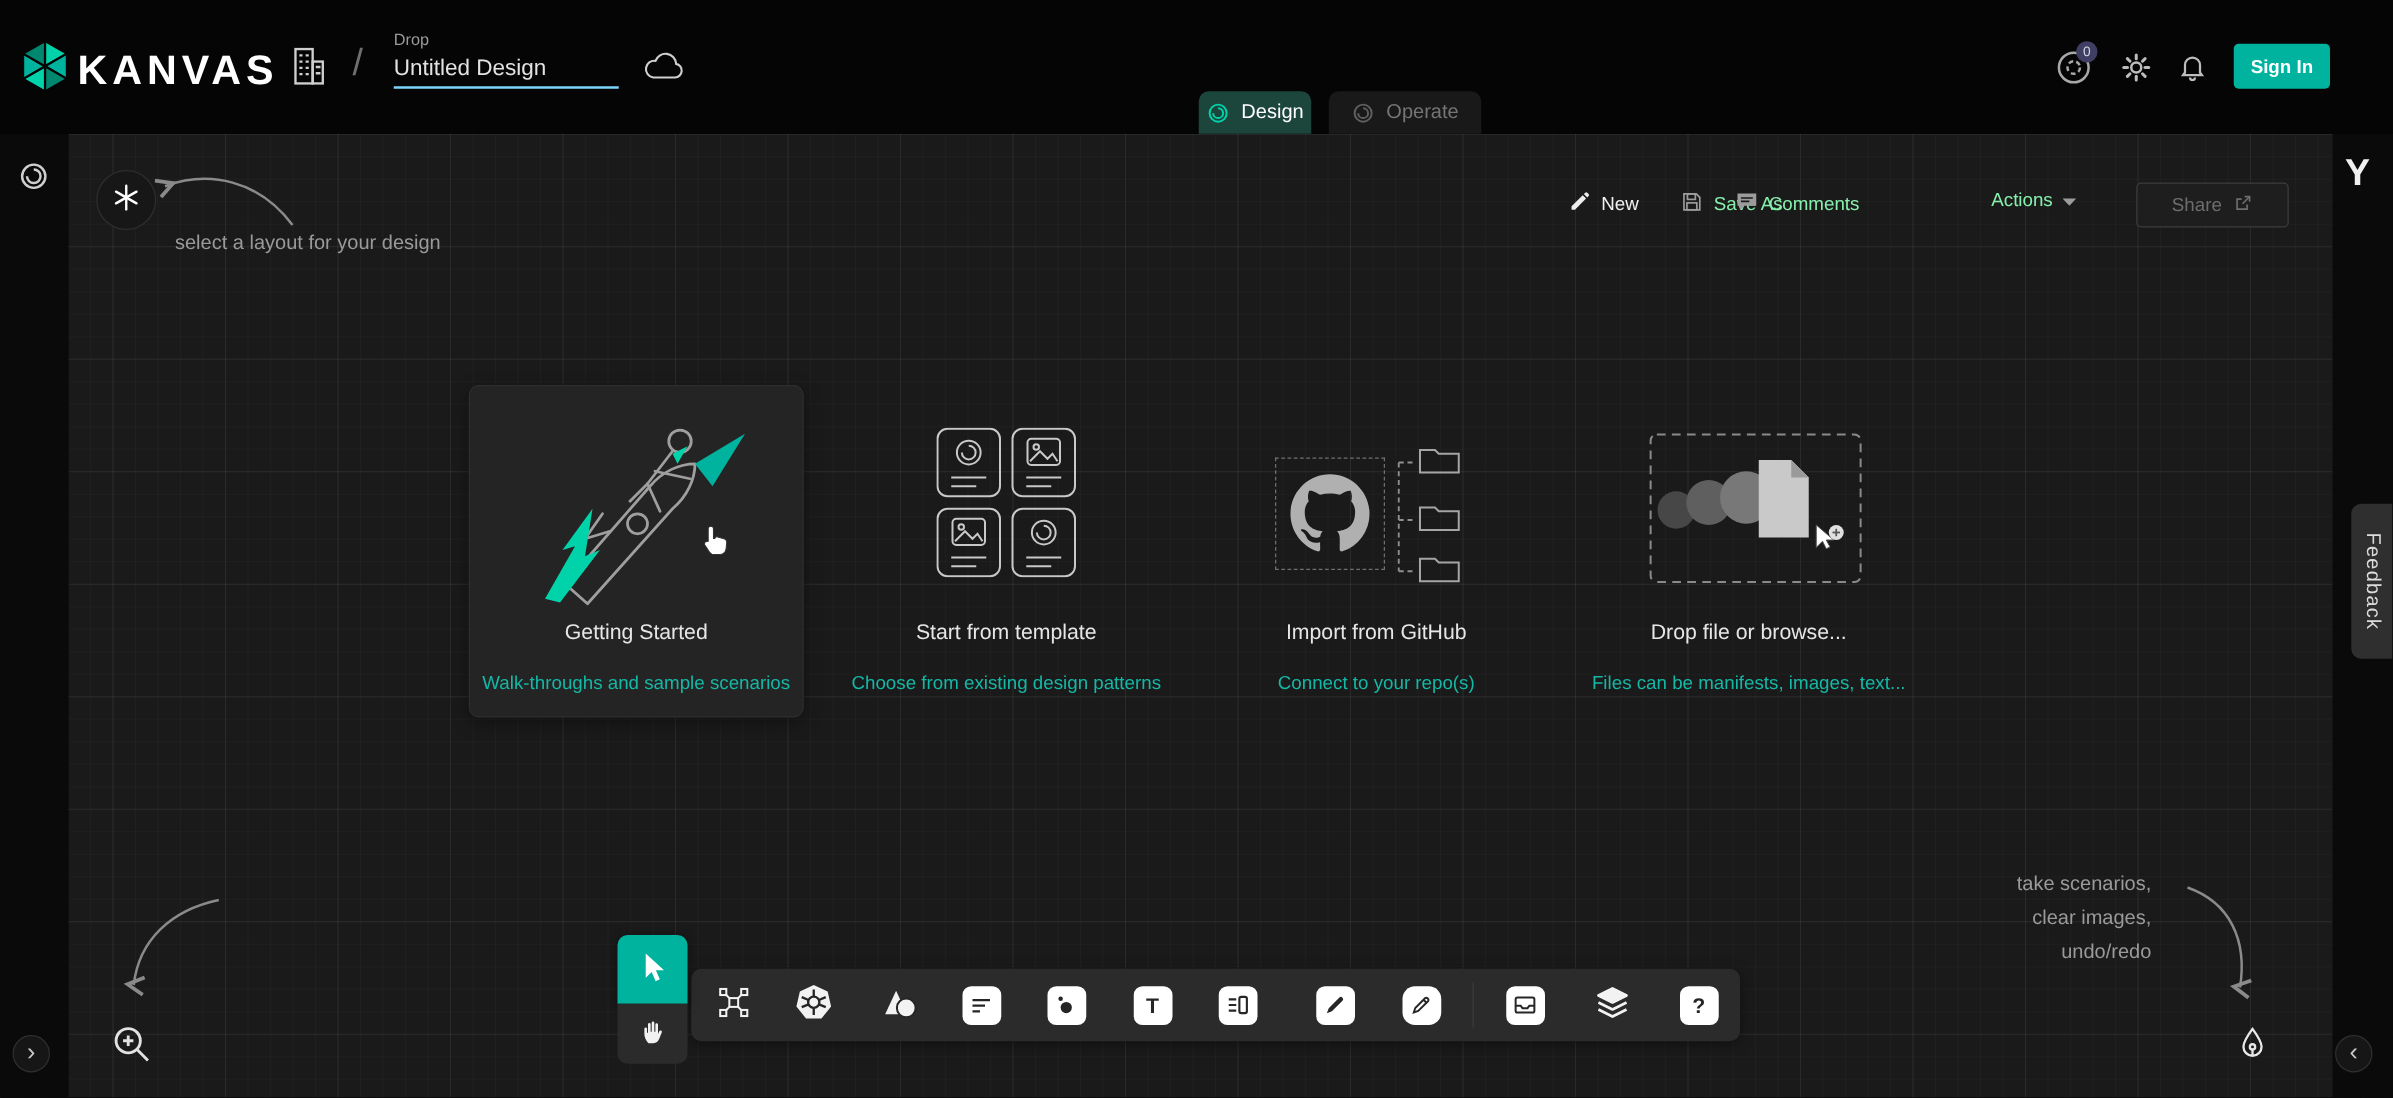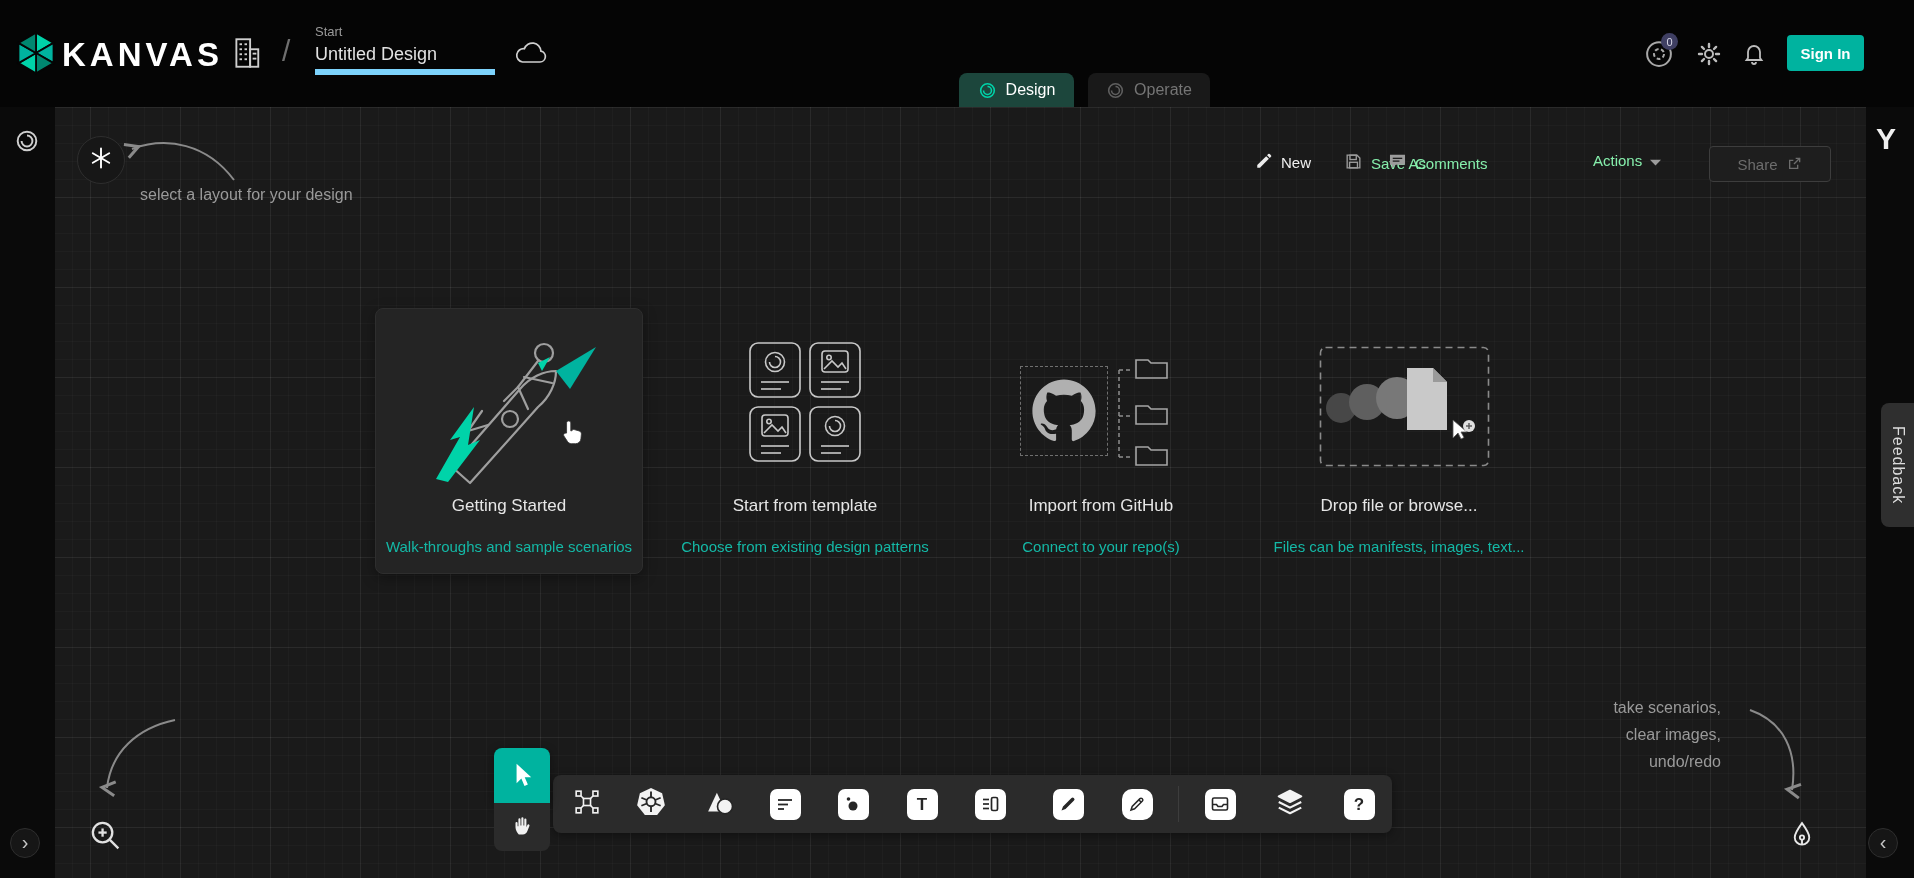--- a/index.html
+++ b/index.html
@@ -7,26 +7,26 @@
 #app{position:relative;width:1914px;height:878px}
 
 
 .header{position:absolute;top:0;left:0;right:0;height:107px;background:#050505;z-index:30}
 .logo{position:absolute;left:14px;top:31px;display:flex;align-items:center;gap:4px;cursor:pointer}
 .logo-text{font-size:33px;font-weight:bold;color:#fff;letter-spacing:4px}
 .org-icon{position:absolute;left:232px;top:36px;cursor:pointer}
 .bc-sep{position:absolute;left:282px;top:34px;font-size:30px;color:#6f6f6f;font-weight:300}
 .name-wrap{position:absolute;left:315px;top:24px}
 .name-label{font-size:13px;color:#9a9a9a;display:block}
-.name-input{background:transparent;border:none;border-bottom:6px solid #7dd3fc;color:#e2e2e2;font-size:18px;width:180px;padding:5px 0 4px;font-family:inherit;outline:none}
+.name-input{background:transparent;border:none;border-bottom:2px solid #7dd3fc;color:#e2e2e2;font-size:18px;width:180px;padding:5px 0 4px;font-family:inherit;outline:none}
 .cloud{position:absolute;left:513px;top:41px;cursor:pointer}
 .tabs{position:absolute;left:959px;bottom:0;display:flex;gap:14px}
 .tab{height:34px;display:flex;align-items:center;justify-content:center;gap:9px;border-radius:8px 8px 0 0;font-size:16px;cursor:pointer}
 .tab svg{width:19px;height:19px}
-.tab-design{width:115px;background:#1c463c;color:#fff}
+.tab-design{width:90px;background:#1c463c;color:#fff}
 .tab-design svg{color:#00D3A9}
 .tab-operate{width:122px;background:#191919;color:#757575}
 .tab-operate svg{color:#5f5f5f}
 .ext-btn{position:absolute;left:1644px;top:39px;width:30px;height:30px;cursor:pointer}
 .badge{position:absolute;left:1661px;top:33px;min-width:17px;height:17px;border-radius:9px;background:#3f3f63;color:#d8d8e8;font-size:11px;display:flex;align-items:center;justify-content:center;padding:0 3px}
 .gear{position:absolute;left:1697px;top:42px;cursor:pointer}
 .bell{position:absolute;left:1742px;top:41px;cursor:pointer}
 .signin{position:absolute;left:1787px;top:35px;width:77px;height:36px;background:#00B39F;border:none;border-radius:4px;color:#fff;font-size:15px;font-weight:bold;font-family:inherit;cursor:pointer}
 
 
@@ -449,21 +449,21 @@
           <line x1="6" y1="14.5" x2="8" y2="14.5"></line>
           <line x1="10" y1="14.5" x2="12" y2="14.5"></line>
           <line x1="6" y1="18.5" x2="8" y2="18.5"></line>
           <line x1="10" y1="18.5" x2="12" y2="18.5"></line>
           <line x1="16.5" y1="14" x2="19.5" y2="14"></line>
           <line x1="16.5" y1="18" x2="19.5" y2="18"></line>
         </svg>
     </span>
     <span class="bc-sep">/</span>
     <div class="name-wrap">
-      <span class="name-label">Start</span>
+      <span class="name-label">Drop</span>
       <input class="name-input" type="text" value="Untitled Design" style="">
     </div>
     <span class="cloud">
       <svg width="36" height="26" viewBox="0 0 36 25" fill="none" stroke="#cfcfcf" stroke-width="1.7">
           <path d="M9.5 20.5 h17.5 a5.5 5.5 0 0 0 .9-10.9 A8.5 8.5 0 0 0 11.4 7.2 A6.3 6.3 0 0 0 9.5 20.5 z"></path>
         </svg>
     </span>
 
     <div class="tabs">
       <div class="tab tab-design">

